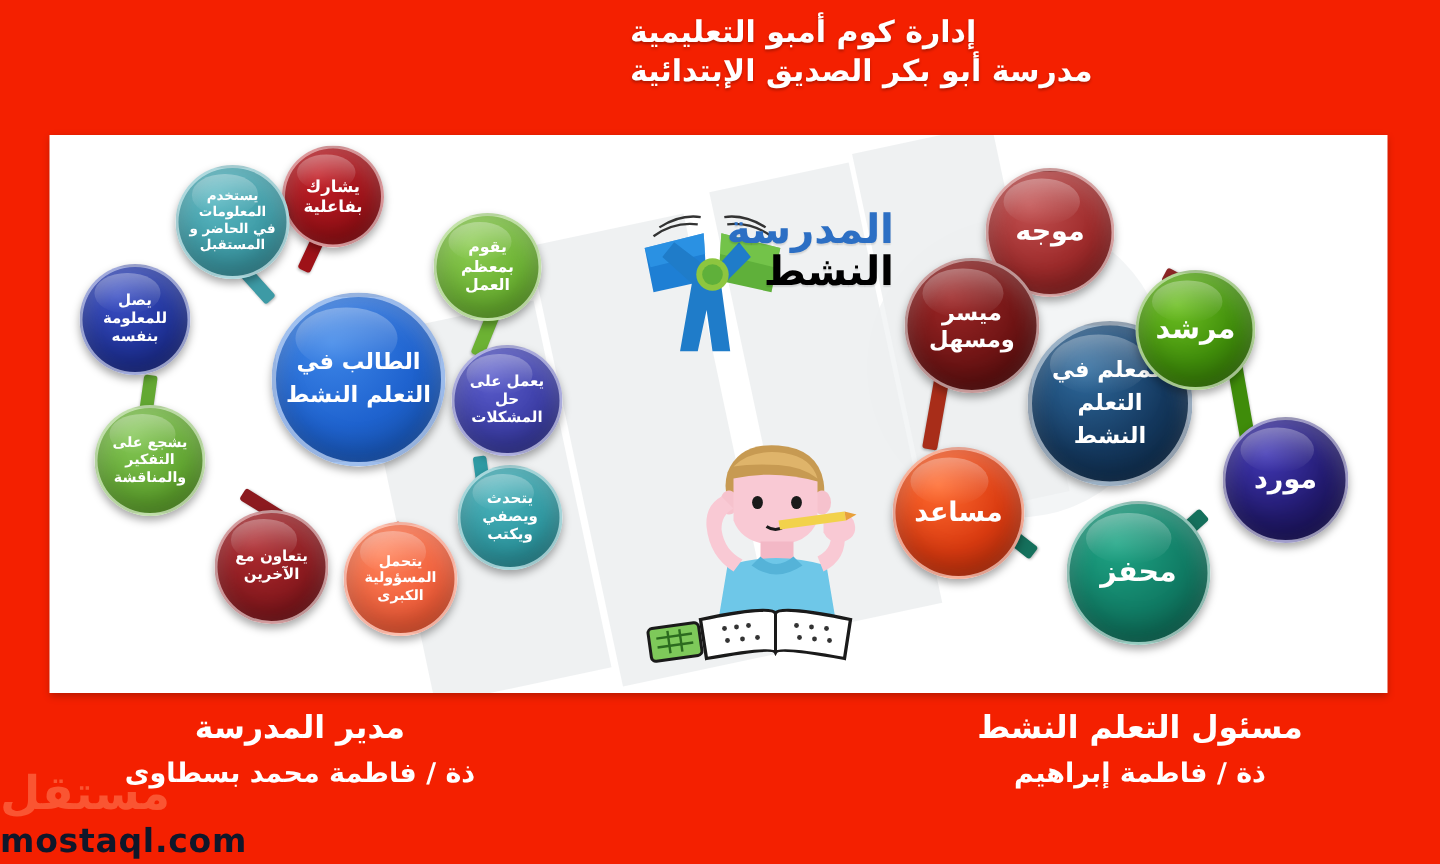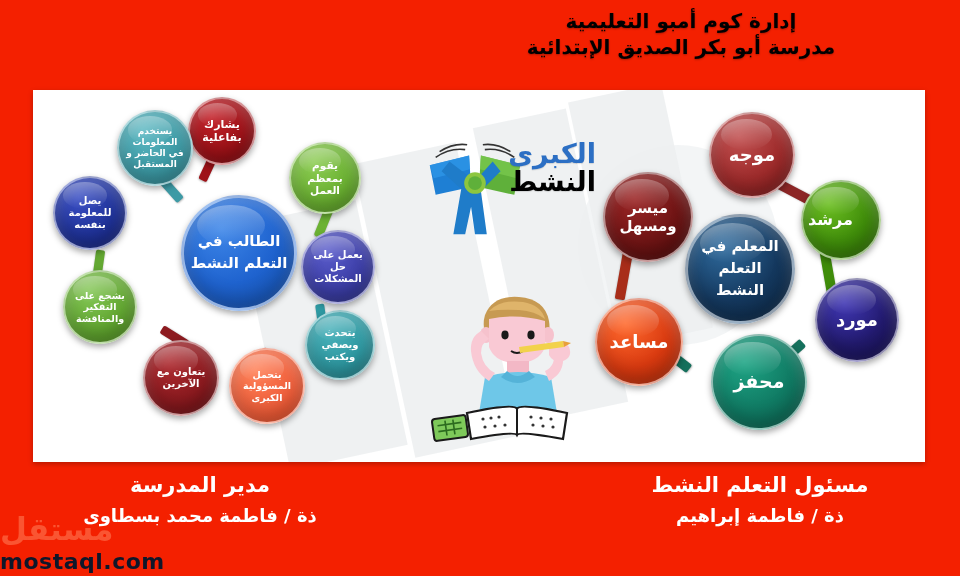--- a/index.html
+++ b/index.html
@@ -7,21 +7,21 @@
   html,body { width:960px; height:576px; overflow:hidden; }
   body {
     background:#f42000;
     font-family:"DejaVu Sans","Liberation Sans",sans-serif;
     position:relative;
   }
 
   
   #header {
     position:absolute; top:8px; right:18px; left:420px;
-    text-align:center; color:#000000; direction:rtl;
+    text-align:left; color:#ffffff; direction:rtl;
     text-shadow:0 1px 2px rgba(0,0,0,.28);
   }
   #header .hline { font-weight:bold; line-height:1.32; white-space:nowrap; }
   #header .l1 { font-size:20px; }
   #header .l2 { font-size:20px; }
 
   
   #panel {
     position:absolute; left:33px; top:90px;
     width:892px; height:372px;
@@ -182,21 +182,21 @@
       <path d="M24 20 Q38 11 52 13" stroke="#333" stroke-width="1.6" fill="none"></path>
       <path d="M100 26 Q86 16 70 18" stroke="#333" stroke-width="1.6" fill="none"></path>
       <path d="M96 20 Q82 11 68 13" stroke="#333" stroke-width="1.6" fill="none"></path>
 
       <path d="M60 50 L78 30 L86 40 L66 60 L72 104 L60 104 L56 76 L50 104 L38 104 L46 58 L26 40 L34 30 Z" fill="#1f7cc9"></path>
 
       <circle cx="60" cy="52" r="11" fill="#8dc63f"></circle>
       <circle cx="60" cy="52" r="7" fill="#5fb03a"></circle>
     </svg>
     <div id="logo-text-wrap">
-      <div id="logo-l1">الكبرى</div>
+      <div id="logo-l1">المدرسة</div>
       <div id="logo-l2">النشط</div>
     </div>
   </div>
 
   <div id="boy">
     <svg viewBox="0 0 190 160" width="190" height="160">
 
       <path d="M62 30 Q70 10 96 12 Q122 14 126 36 Q128 48 122 54 L66 54 Q58 44 62 30 Z" fill="#c79a52"></path>
       <path d="M66 26 Q78 14 100 17 Q118 20 122 34 Q112 26 96 25 Q78 24 66 26 Z" fill="#dfb46a"></path>
 
@@ -255,25 +255,25 @@
   <div class="stem" style="left:587px;top:148px;width:10px;height:62px;background:#a82d19;transform:rotate(10deg);"></div>
   <div class="stem" style="left:637px;top:250px;width:10px;height:36px;background:#15705c;transform:rotate(-52deg);"></div>
   <div class="stem" style="left:750px;top:246px;width:10px;height:40px;background:#15705c;transform:rotate(48deg);"></div>
   <div class="stem" style="left:790px;top:152px;width:10px;height:58px;background:#3f8c0a;transform:rotate(-10deg);"></div>
   <div class="stem" style="left:756px;top:82px;width:10px;height:40px;background:#8c2626;transform:rotate(-62deg);"></div>
 
   <div class="bubble hub" style="left:652px;top:124px;width:110px;height:110px;background:radial-gradient(circle at 34% 28%, #2f6b9e 0%, #14385e 55%, #0a223c 100%);">
     <span>المعلم في التعلم النشط</span>
   </div>
 
-  <div class="bubble" style="left:676px;top:22px;width:86px;height:86px;font-size:18px;background:radial-gradient(circle at 34% 28%, #c15050 0%, #9e2b2b 55%, #6e1515 100%);">
+  <div class="bubble" style="left:624px;top:22px;width:86px;height:86px;font-size:18px;background:radial-gradient(circle at 34% 28%, #c15050 0%, #9e2b2b 55%, #6e1515 100%);">
     <span>موجه</span>
   </div>
 
-  <div class="bubble" style="left:768px;top:90px;width:80px;height:80px;font-size:16px;background:radial-gradient(circle at 34% 28%, #6cbf21 0%, #3f8c0a 55%, #2a6104 100%);justify-content:flex-end;">
+  <div class="bubble" style="left:724px;top:90px;width:80px;height:80px;font-size:19px;background:radial-gradient(circle at 34% 28%, #6cbf21 0%, #3f8c0a 55%, #2a6104 100%);">
     <span>مرشد</span>
   </div>
 
   <div class="bubble" style="left:782px;top:188px;width:84px;height:84px;font-size:18px;background:radial-gradient(circle at 34% 28%, #4037b4 0%, #221a6e 55%, #130d47 100%);">
     <span>مورد</span>
   </div>
 
   <div class="bubble" style="left:678px;top:244px;width:96px;height:96px;font-size:19px;background:radial-gradient(circle at 34% 28%, #1ea585 0%, #107a63 55%, #0a5545 100%);">
     <span>محفز</span>
   </div>

